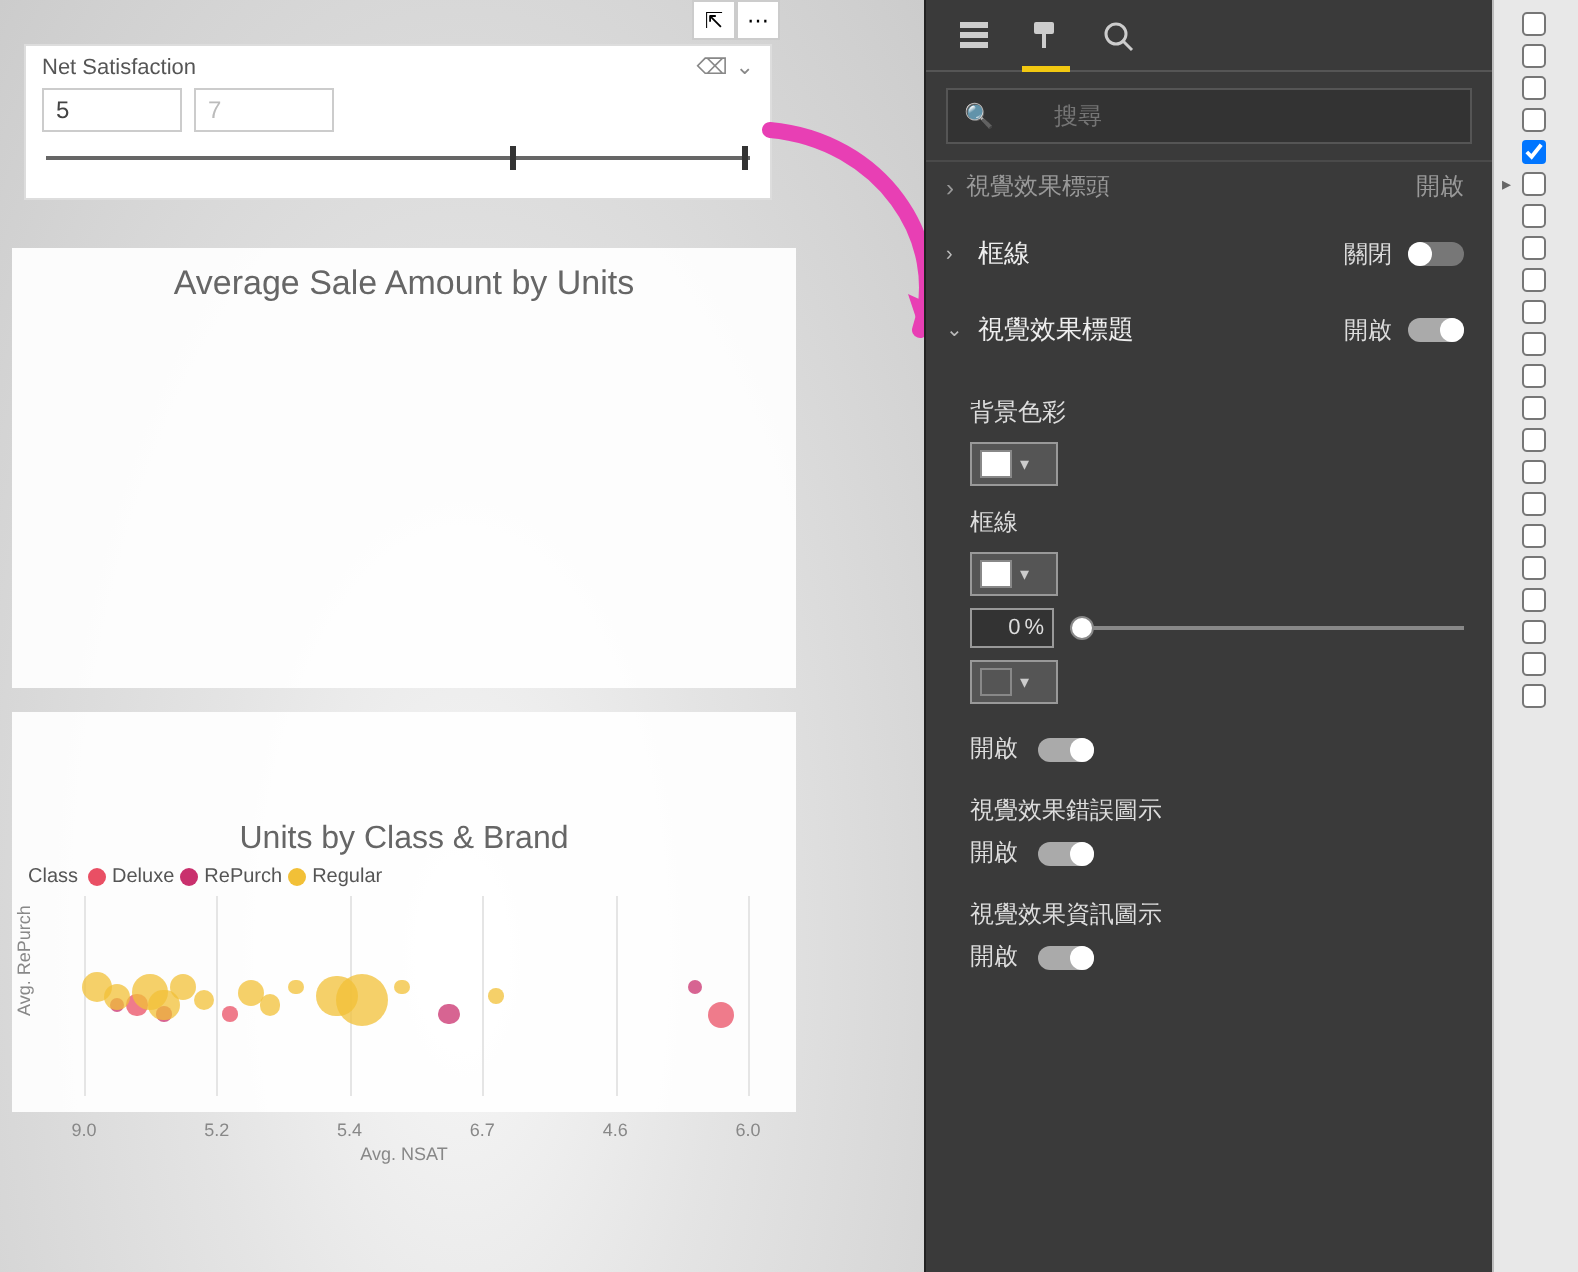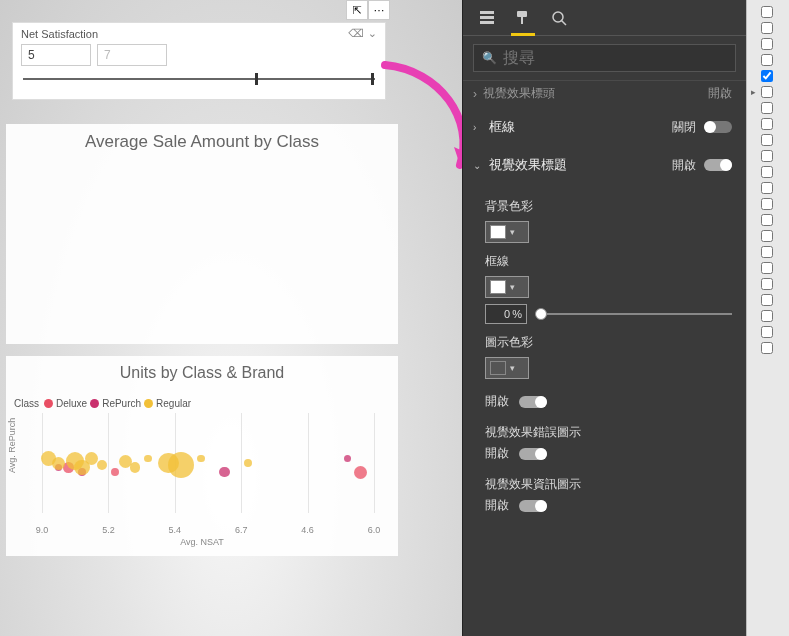--- a/index.html
+++ b/index.html
@@ -47,22 +47,22 @@
 }
 .donut-title { text-align:center; font-size:17px; color:#666; font-weight:400; }
 .donut-wrap { position:relative; width:100%; height:180px; }
 .donut-wrap svg { position:absolute; left:108px; top:10px; }
 .data-label { position:absolute; font-size:10px; color:#777; }
 
 .scatter-card {
   position:absolute; left:6px; top:356px; width:392px; height:200px;
   background: rgba(255,255,255,0.92); padding:8px;
 }
-.scatter-title { text-align:center; font-size:16px; color:#666; font-weight:400; }
-.legend-row { font-size:10px; color:#555; display:flex; align-items:center; gap:3px; margin-top:16px; }
+.scatter-title { text-align:center; font-size:16px; color:#666; font-weight:400;margin-top:47px; }
+.legend-row { font-size:10px; color:#555; display:flex; align-items:center; gap:3px; margin-top:4px; }
 .leg-label-head { margin-right:2px; }
 .leg-dot { width:9px; height:9px; border-radius:50%; display:inline-block; }
 .scatter-plot { position:relative; width:100%; height:130px; margin-top:4px; }
 .y-axis-label { position:absolute; left:-2px; top:50%; transform:rotate(-90deg) translateX(10px); transform-origin:left; font-size:9px; color:#888; }
 .x-axis-label { position:absolute; bottom:-4px; left:50%; transform:translateX(-50%); font-size:9px; color:#888; }
 .gridline { position:absolute; background:#e5e5e5; }
 .x-tick { position:absolute; font-size:9px; color:#888; bottom:8px; transform:translateX(-50%);}
 .bubble { position:absolute; border-radius:50%; opacity:0.75; }
 
 .arrow {
@@ -80,21 +80,21 @@
 }
 .pane-tabs .tab-ico { width:20px; height:20px; display:flex; align-items:center; justify-content:center; cursor:pointer; position:relative; }
 .pane-tabs .tab-ico.active::after{
   content:""; position:absolute; bottom:-8px; left:-2px; right:-2px; height:3px; background:#f2c811;
 }
 .search-row {
   margin:8px 10px; height:28px; border:1px solid #555; background:#333;
   display:flex; align-items:center; padding:0 8px; gap:6px;
 }
 .search-row input {
-  background:transparent; border:none; outline:none; color:#22c55e; font-size:16px; flex:1;
+  background:transparent; border:none; outline:none; color:#22c55e; font-size:12px; flex:1;margin-left:24px;
 }
 .prop-section {
   display:flex; align-items:center; justify-content:space-between;
   padding:10px 14px 10px 10px; cursor:pointer;
 }
 .prop-section .sec-left { display:flex; align-items:center; gap:6px; }
 .prop-section .chev { font-size:10px; color:#bbb; width:10px; }
 .prop-section .sec-title { color:#eee; font-size:13px; }
 .prop-section .state { display:flex; align-items:center; gap:8px; }
 .prop-section .state-text { font-size:12px; color:#ddd; }
@@ -172,21 +172,21 @@
       <input value="7" style="">
     </div>
     <div class="slicer-track">
       <div class="bar"></div>
       <div class="handle" style="left:66%"></div>
       <div class="handle" style="left:99%"></div>
     </div>
   </div>
 
   <div class="donut-card">
-    <div class="donut-title">Average Sale Amount by Class</div>
+    <div class="donut-title">Average Sale Amount by Units</div>
   </div>
 
   <div class="scatter-card">
     <div class="scatter-title">Units by Class &amp; Brand</div>
     <div class="legend-row">
       <span class="leg-label-head">Class</span>
       <span class="leg-dot" style="background:#e94f64"></span>
       <span>Deluxe</span>
       <span class="leg-dot" style="background:#c9306d"></span>
       <span>RePurch</span>
@@ -315,21 +315,20 @@
   </div>
   <div class="opacity-row">
     <div class="opacity-box">
           <span>0</span>
           <span>%</span>
         </div>
     <div class="opacity-slider">
           <span class="knob"></span>
         </div>
   </div>
-      <div class="sub-label">圖示色彩</div>
   <div class="color-swatch">
     <span class="sw" style="background:#555555"></span>
         <span class="caret">▾</span>
   </div>
       <div class="mini-toggle-row">
     <div class="mini-toggle-line">
       <span class="state-text">開啟</span>
       <span class="toggle on">
             <span class="knob"></span>
           </span>

